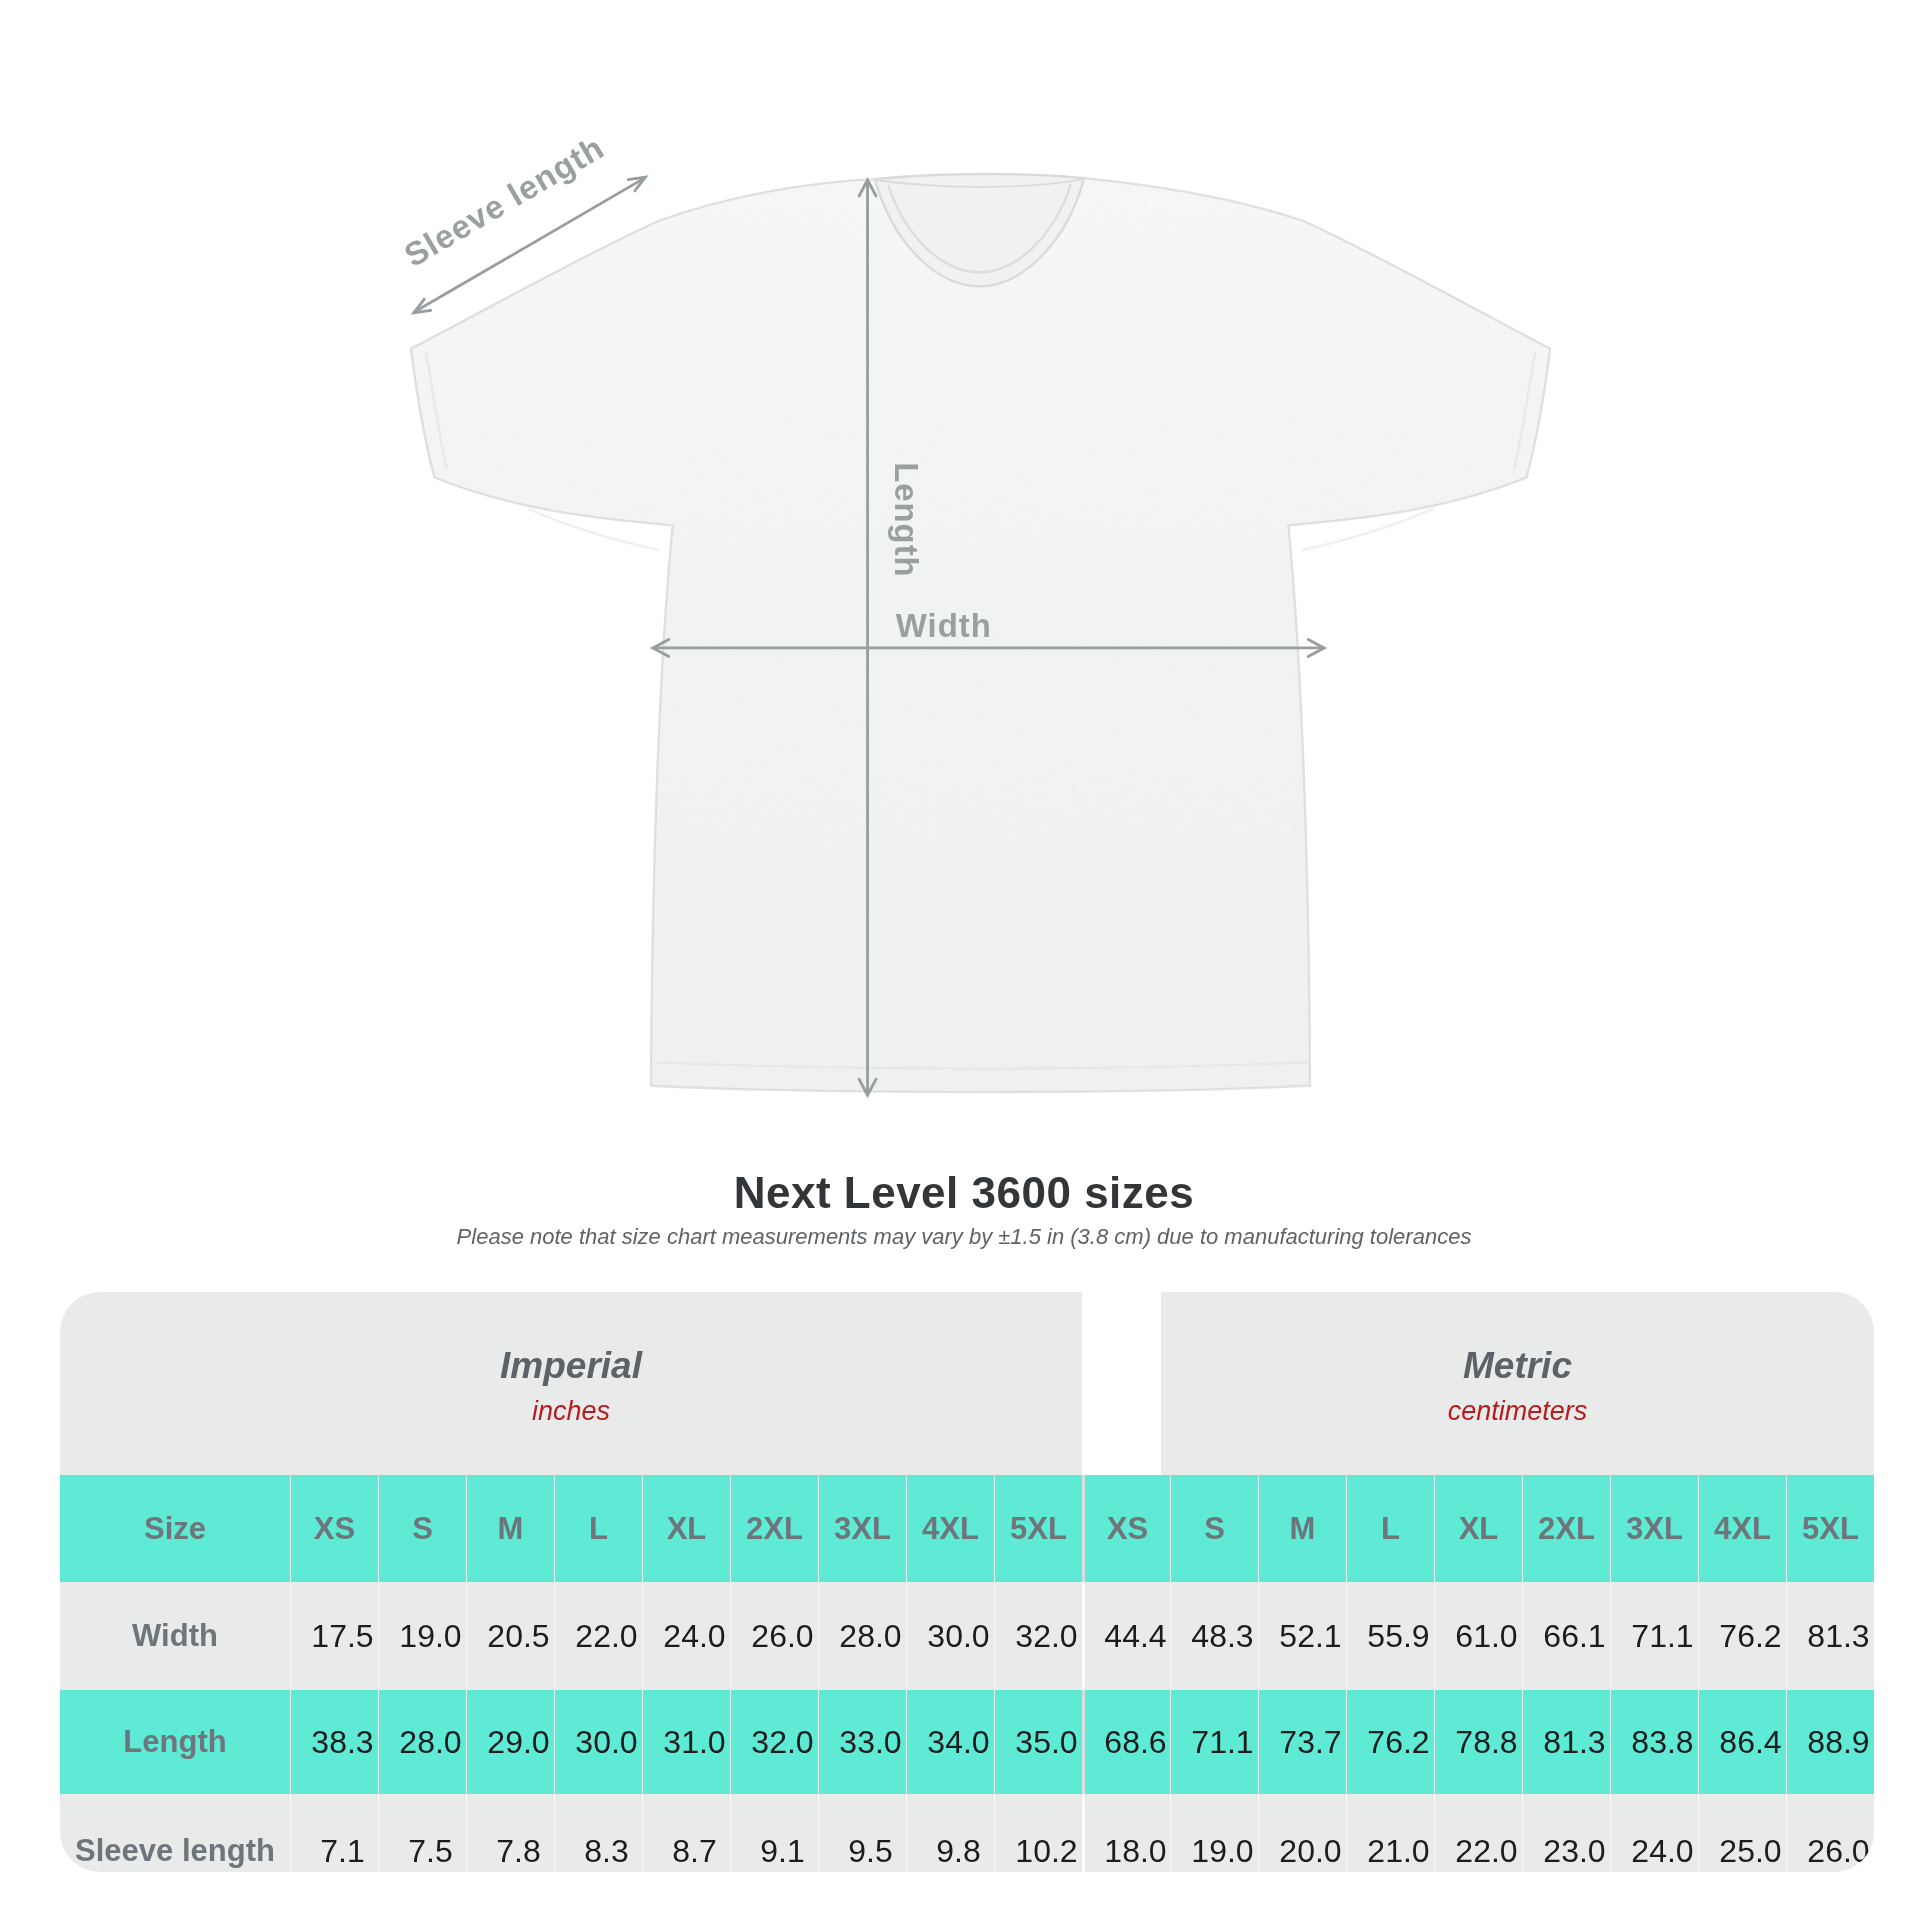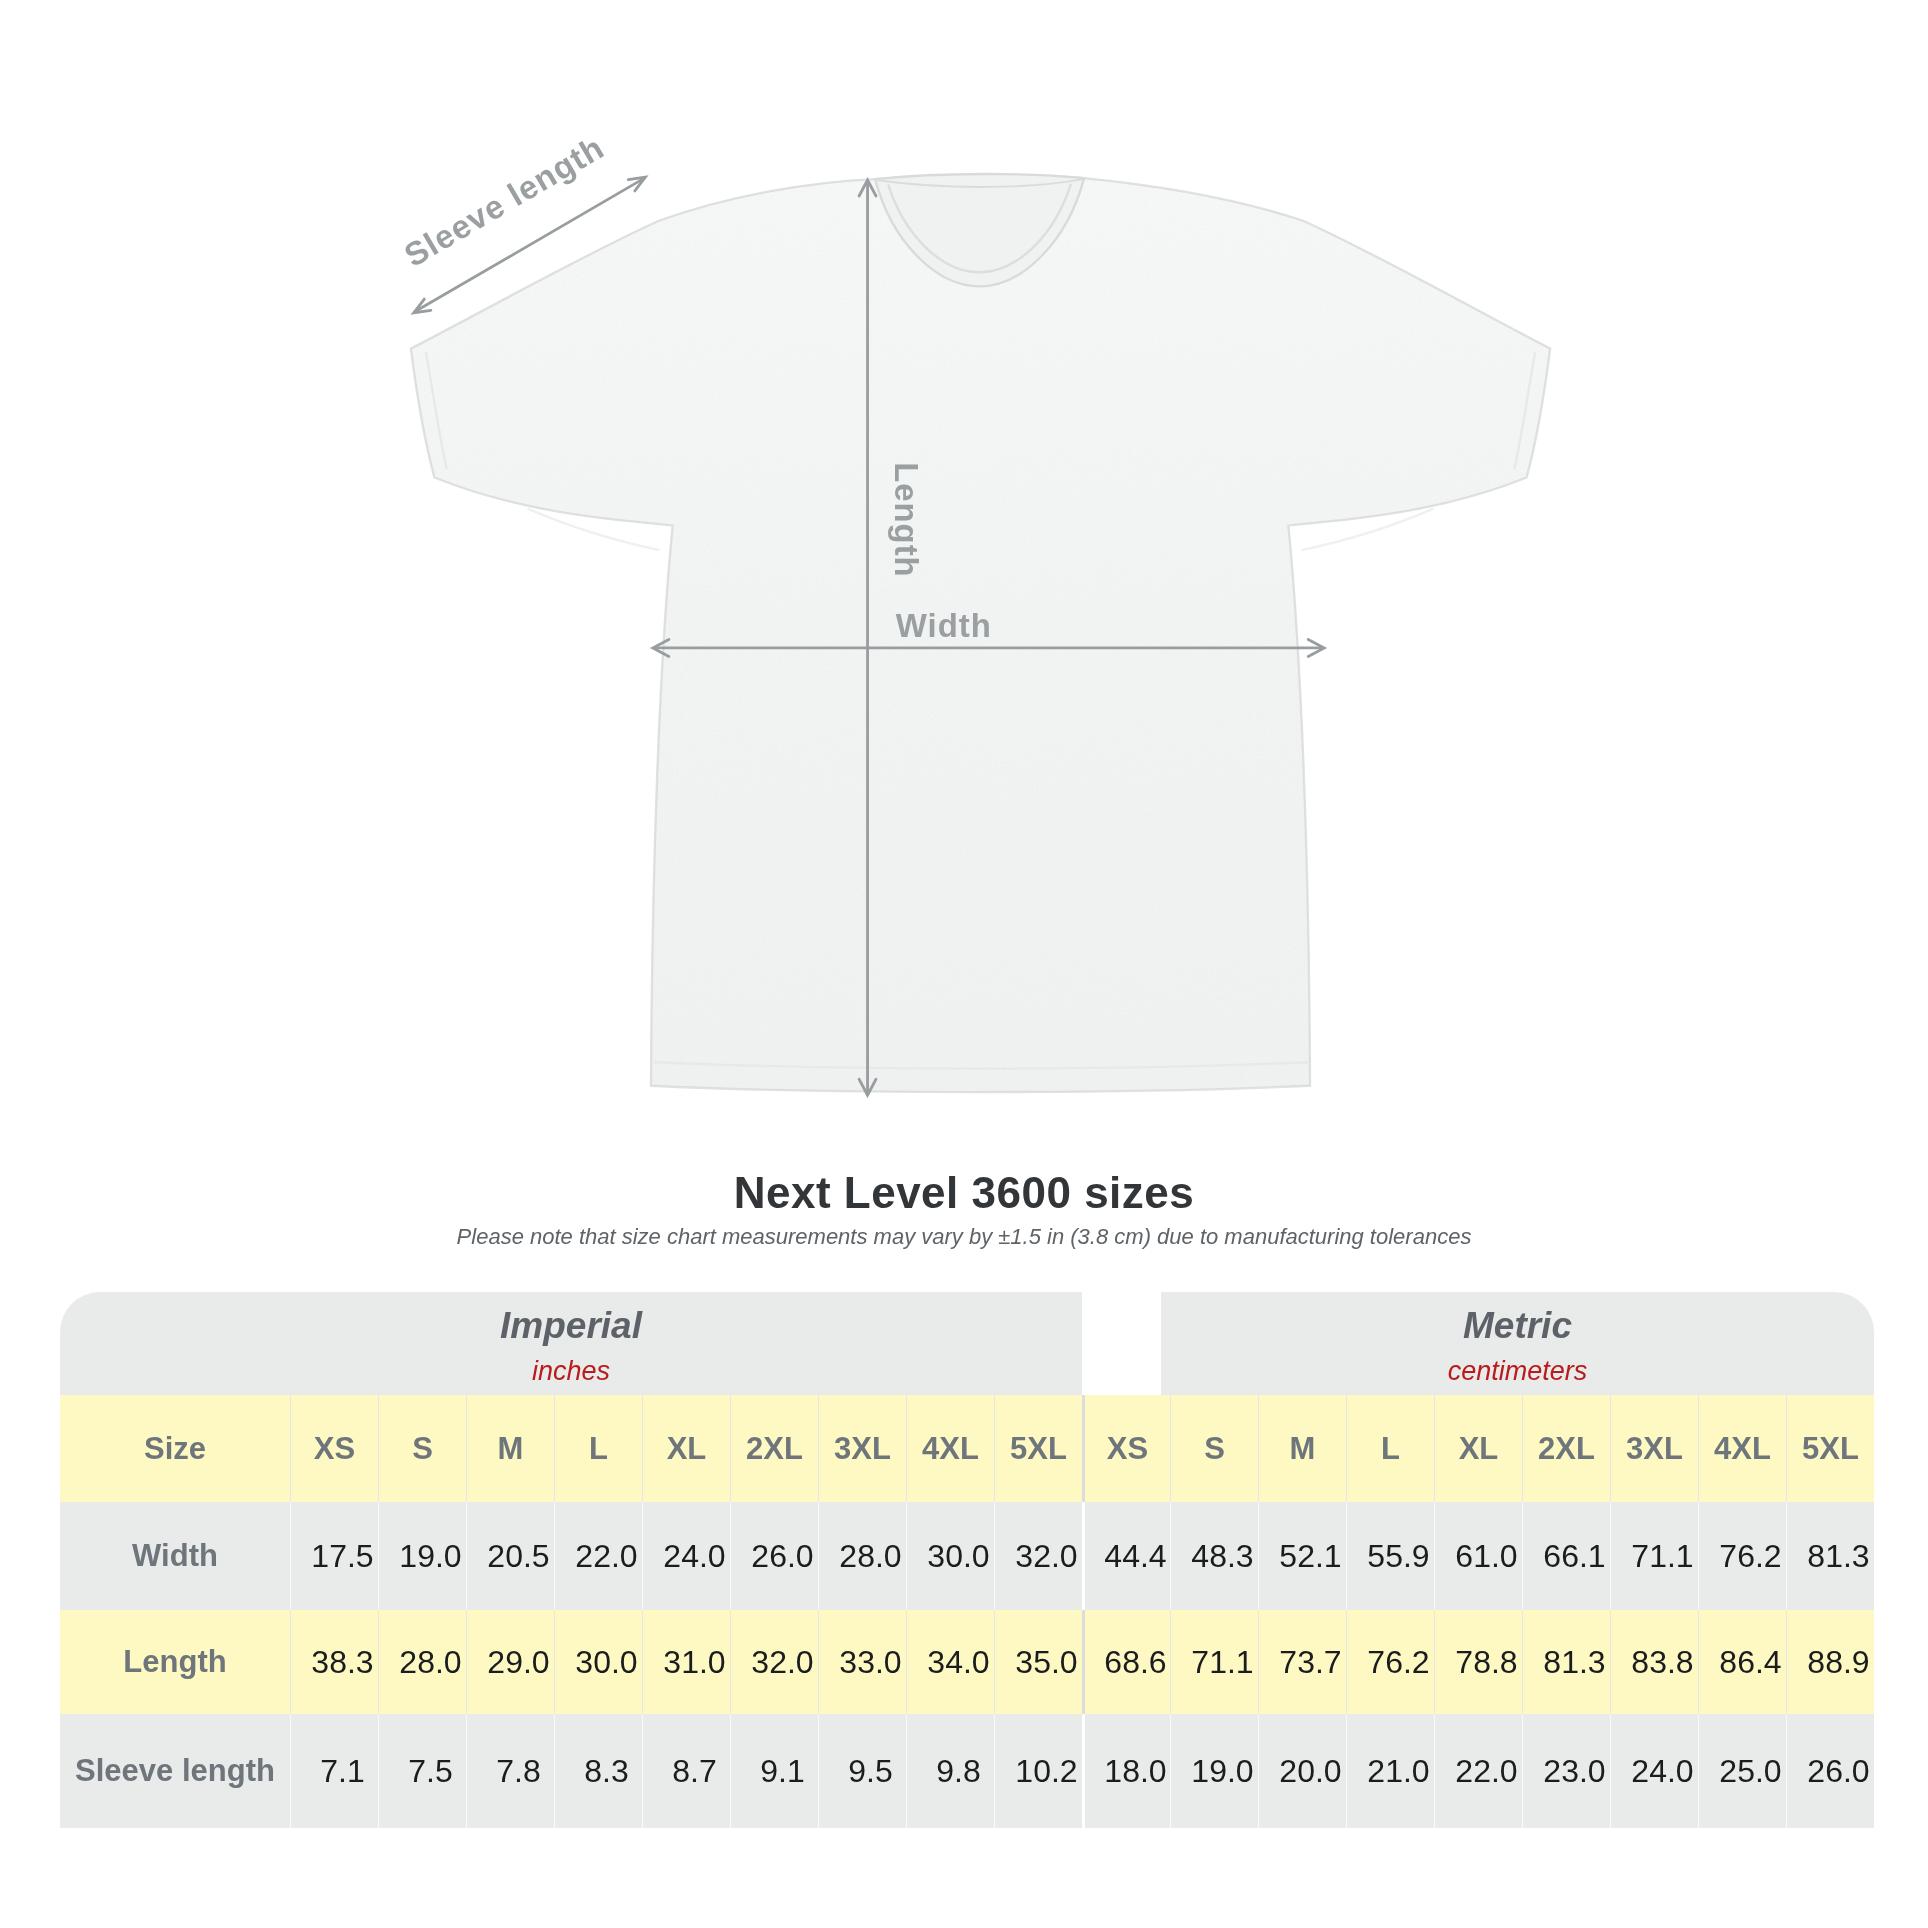--- a/index.html
+++ b/index.html
@@ -18,35 +18,35 @@
   .page-subtitle{
     position:absolute;left:0;right:0;top:1224px;text-align:center;
     font-size:22px;font-style:italic;color:#5e6367;
   }
   
   .size-table{
     position:absolute;left:60px;top:1292px;width:1814px;height:580px;
     border-radius:40px;overflow:hidden;background:#ffffff;
   }
   .tr{display:grid;grid-template-columns:230px repeat(18,1fr);}
-  .tr-units{height:103px;gap:36px;}
+  .tr-units{height:183px;gap:36px;}
   .tr-sizes{height:107px;}
   .tr-width{height:108px;}
   .tr-length{height:104px;}
   .tr-sleeve{height:114px;}
   .cell{display:flex;align-items:center;justify-content:center;min-width:0;}
   .unit-cell{
     grid-row:1;background:#e9eaea;flex-direction:column;gap:9.4px;
     align-items:center;justify-content:center;display:flex;padding-top:5.6px;
   }
   .unit-imperial{grid-column:1 / span 10;}
   .unit-metric{grid-column:11 / span 9;border-left:7.5px solid #ffffff;margin-left:36px;}
   .unit-title{font-size:37px;font-weight:bold;font-style:italic;color:#5c6267;}
   .unit-sub{font-size:27px;font-style:italic;color:#b91c1c;}
-  .row-white{background:#fef9c3;}
+  .row-white{background:#5eead4;}
   .row-gray{background:#e9eaea;}
   .row-white .cell + .cell{border-left:1.9px solid #e5e6e6;}
   .row-white .cell.bnd{border-left:3.8px solid #dcdddd;}
   .row-gray .cell + .cell{border-left:1.9px solid #fafafa;}
   .row-gray .cell.bnd{border-left:3.8px solid #ffffff;}
   .hdr{font-size:31px;font-weight:bold;color:#6e757b;}
   .rowlab{font-size:31px;font-weight:bold;color:#6e757b;}
   .val{font-size:32px;color:#1a1c1e;padding-left:16px;}
 </style>
 </head>

